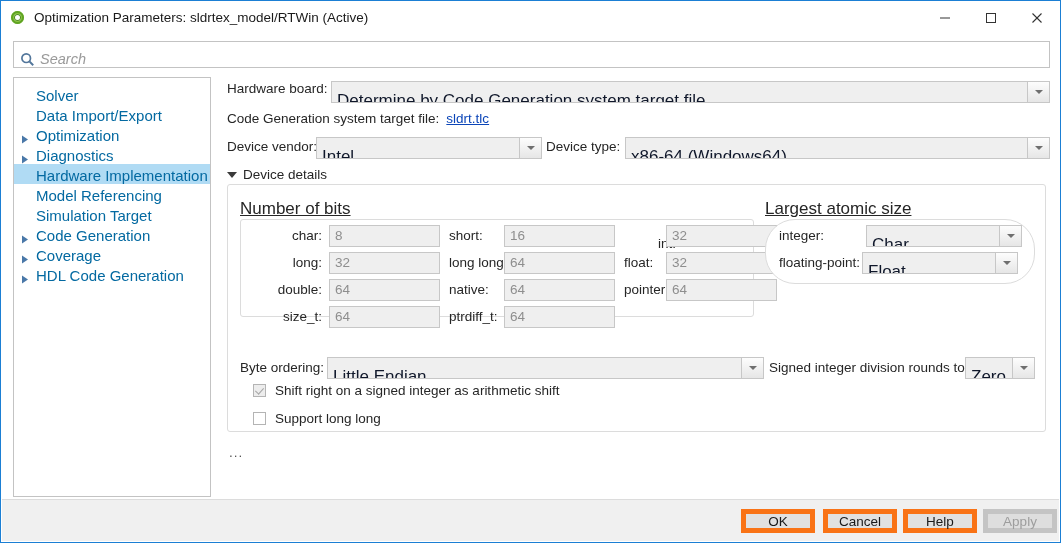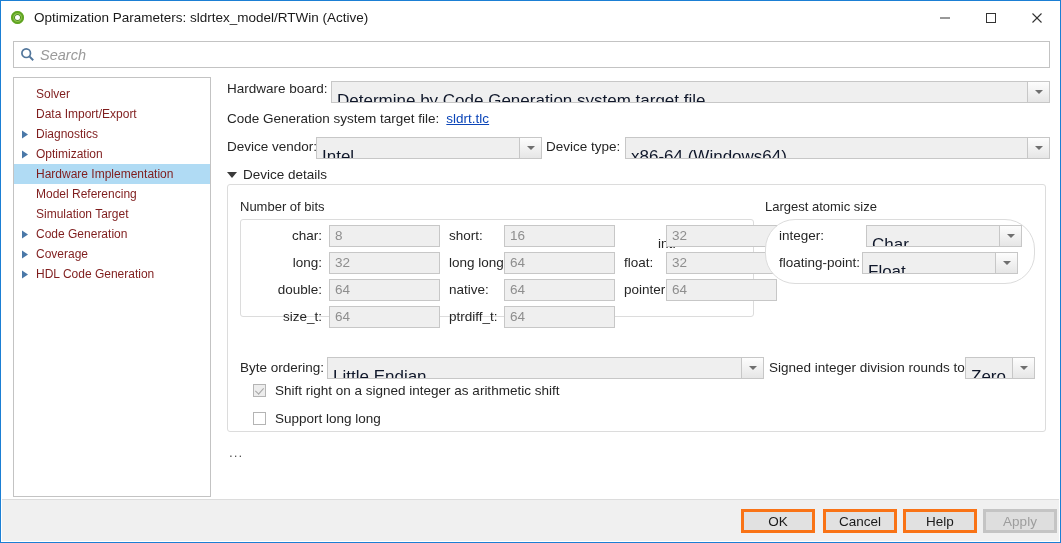--- a/index.html
+++ b/index.html
@@ -79,21 +79,21 @@
   
   .searchbar {
     position: absolute;
     left: 12px; top: 40px;
     width: 1037px;
     height: 27px;
     box-sizing: border-box;
     border: 1px solid #c3c3c3;
     background: #ffffff;
     display: flex;
-    align-items: center;
+    align-items: flex-end;
   }
   .search-icon {
     width: 26px;
     display: flex;
     align-items: center;
     justify-content: center;
     flex: none;
   }
   .search-input {
     border: none;
@@ -114,23 +114,23 @@
     width: 198px;
     height: 420px;
     box-sizing: border-box;
     border: 1px solid #c3c3c3;
     background: #ffffff;
     overflow: hidden;
   }
   .tree-item {
     height: 20px;
     display: flex;
-    align-items: center;
-    font-size: 12px;
-    color: #7f1d1d;
+    align-items: flex-end;
+    font-size: 15px;
+    color: #0369a1;
     white-space: nowrap;
   }
   .tree-item.selected { background: #b0dbf4; }
   .tree-arrow {
     width: 18px;
     flex: none;
     display: flex;
     align-items: center;
     justify-content: center;
     padding-left: 2px;
@@ -222,22 +222,23 @@
     left: 8px; top: 107px;
     width: 819px;
     height: 248px;
     box-sizing: border-box;
     border: 1px solid #dcdcdc;
     border-radius: 3px;
     background: #ffffff;
   }
   .group-title {
     position: absolute;
-    font-size: 13px;
+    font-size: 17px;
     color: #262626;
+    text-decoration: underline;
   }
   .group-box {
     position: absolute;
     box-sizing: border-box;
     border: 1px solid #dcdcdc;
     border-radius: 3px;
     background: #ffffff;
   }
   .chk-row {
     position: absolute;
@@ -280,21 +281,21 @@
     height: 41px;
     background: #f0f0f0;
     border-top: 1px solid #dcdcdc;
   }
   .btn {
     position: absolute;
     top: 9px;
     width: 74px;
     height: 24px;
     box-sizing: border-box;
-    border: 3px solid #f97316;
+    border: 5px solid #f97316;
     background: #e1e1e1;
     font-family: "Liberation Sans", sans-serif;
     font-size: 13.5px;
     color: #1a1a1a;
     display: flex;
     align-items: center;
     justify-content: center;
   }
   .btn.disabled { color: #9d9d9d; border-color: #c4c4c4; background: #dedede; }
 </style>
@@ -348,29 +349,29 @@
     <div class="tree-item leaf">
       <span class="tree-arrow"></span>
       <span class="tree-label">Data Import/Export</span>
     </div>
     <div class="tree-item">
       <span class="tree-arrow">
         <svg width="8" height="9" viewBox="0 0 8 9">
             <polygon points="1,0.5 7,4.5 1,8.5" fill="#4a78a8"></polygon>
           </svg>
       </span>
-      <span class="tree-label">Diagnostics</span>
+      <span class="tree-label">Optimization</span>
     </div>
     <div class="tree-item">
       <span class="tree-arrow">
         <svg width="8" height="9" viewBox="0 0 8 9">
             <polygon points="1,0.5 7,4.5 1,8.5" fill="#4a78a8"></polygon>
           </svg>
       </span>
-      <span class="tree-label">Optimization</span>
+      <span class="tree-label">Diagnostics</span>
     </div>
     <div class="tree-item leaf selected">
       <span class="tree-arrow"></span>
       <span class="tree-label">Hardware Implementation</span>
     </div>
     <div class="tree-item leaf">
       <span class="tree-arrow"></span>
       <span class="tree-label">Model Referencing</span>
     </div>
     <div class="tree-item leaf">

